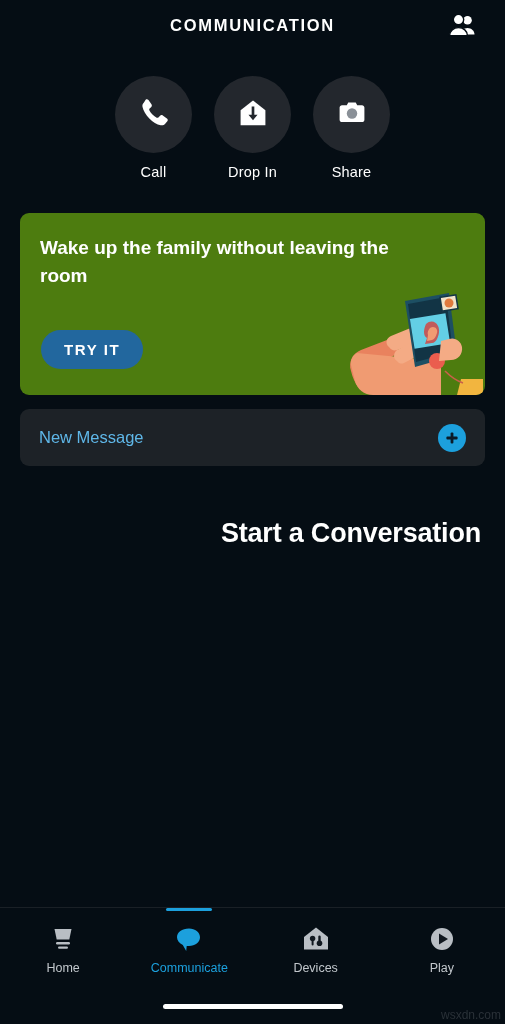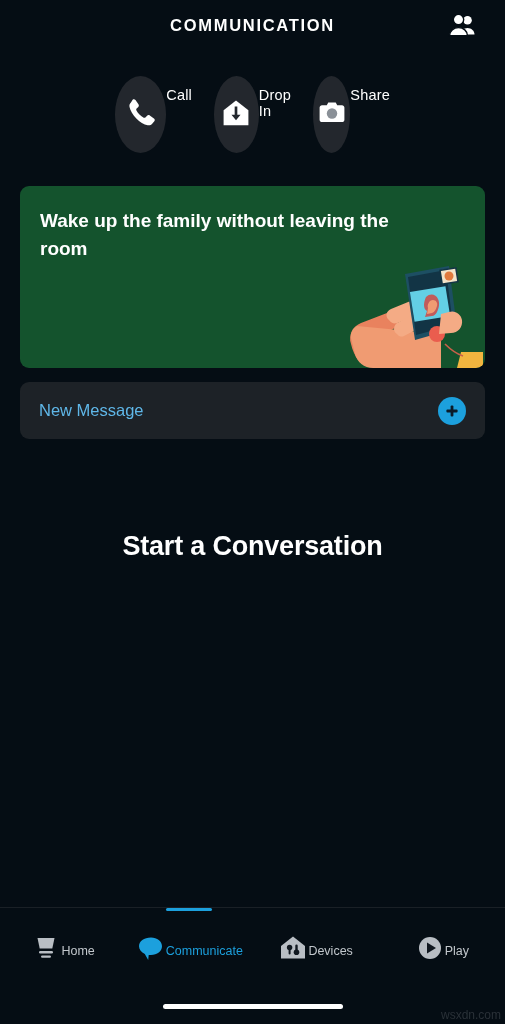--- a/index.html
+++ b/index.html
@@ -48,21 +48,22 @@
   
   .actions {
     display: flex;
     justify-content: center;
     gap: 22px;
     padding: 20px 0 0 0;
   }
   .action {
     width: 77px;
     display: flex;
-    flex-direction: row;
+    flex-direction: column;
+    align-items: center;
     cursor: pointer;
   }
   .action-circle {
     width: 77px;
     height: 77px;
     border-radius: 50%;
     background: #23272d;
     display: flex;
     align-items: center;
     justify-content: center;
@@ -72,21 +73,21 @@
     font-size: 14.5px;
     color: #ffffff;
     letter-spacing: 0.2px;
   }
 
   
   .promo {
     margin: 33px 20px 0 20px;
     height: 182px;
     border-radius: 9px;
-    background: #14532d;
+    background: #4d7c0f;
     position: relative;
     overflow: hidden;
     cursor: pointer;
   }
   .promo-title {
     position: absolute;
     left: 20px;
     top: 21px;
     width: 375px;
     font-size: 19px;
@@ -140,22 +141,22 @@
     background: #1ca0dd;
     display: flex;
     align-items: center;
     justify-content: center;
     cursor: pointer;
     flex: none;
   }
 
   
   .empty {
-    margin-top: 92px;
-    text-align: center;
+    margin-top: 52px;
+    text-align: right;
     padding: 0 24px;
   }
   .empty-title {
     font-size: 27px;
     font-weight: bold;
     color: #ffffff;
     letter-spacing: -0.2px;
   }
   .empty-sub {
     margin-top: 6px;
@@ -175,21 +176,21 @@
   }
   .nav {
     display: flex;
     height: 80px;
     align-items: center;
   }
   .nav-item {
     flex: 1;
     height: 100%;
     display: flex;
-    flex-direction: row;
+    flex-direction: column;
     align-items: center;
     justify-content: center;
     position: relative;
     cursor: pointer;
   }
   .nav-icon {
     height: 34px;
     display: flex;
     align-items: center;
     justify-content: center;
@@ -282,20 +283,21 @@
       </span>
     </div>
     <div class="action-label">Share</div>
   </div>
 
 
 </div>
 
 <div class="promo">
   <div class="promo-title">Wake up the family without leaving the room</div>
+  <button class="promo-cta">TRY IT</button>
   <div class="promo-art">
     <svg width="140" height="120" viewBox="0 0 140 120">
 
       <path d="M6 96c-3-9 2-18 10-21l26-10c5-2 10 1 11 6 1 5-2 9-7 11l-14 6 40 1 22 30H28c-12 0-19-10-22-23z" fill="#e9825e"></path>
       <path d="M12 78c-4 2-7 7-6 12l4 16c2 8 9 14 18 14h68V86z" fill="#f09b72"></path>
 
       <path d="M44 72c-4-3-3-9 2-11l22-9c5-2 10 0 11 5 1 4-1 8-6 10l-21 8c-3 1-6 0-8-3z" fill="#f4ab85"></path>
       <path d="M52 86c-4-2-4-8 0-11l20-11c4-3 10-1 11 4 1 4-1 8-5 10l-19 10c-2 1-5 1-7-2z" fill="#f4ab85"></path>
 
       <path d="M60 26 104 18l8 62-42 12z" fill="#1d4f63"></path>

